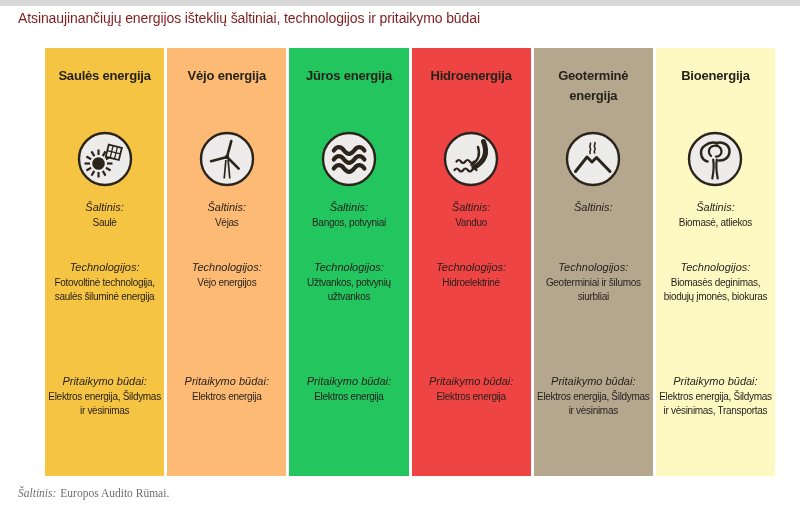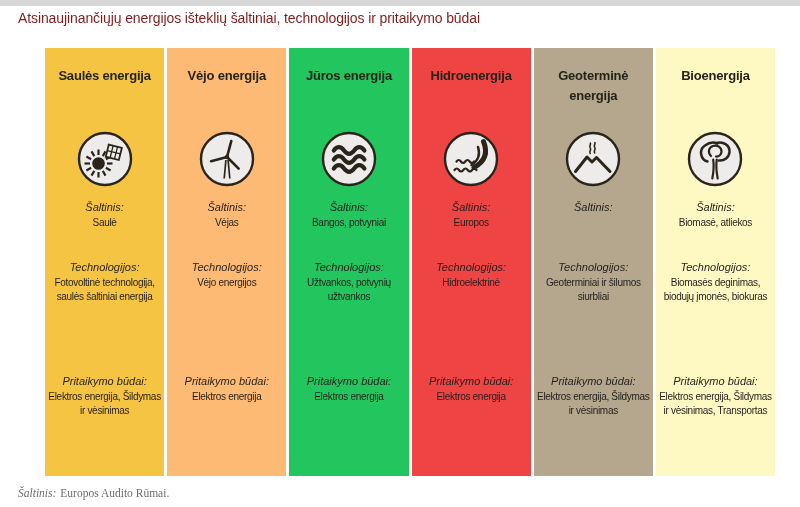--- a/index.html
+++ b/index.html
@@ -82,21 +82,21 @@
           </g>
         </svg>
       </span>
     </div>
     <div class="c-section c-source">
       <div class="c-label">Šaltinis:</div>
       <div class="c-value">Saulė</div>
     </div>
     <div class="c-section c-tech">
       <div class="c-label">Technologijos:</div>
-      <div class="c-value">Fotovoltinė technologija, saulės šaltiniai energija</div>
+      <div class="c-value">Fotovoltinė technologija, saulės šiluminė energija</div>
     </div>
     <div class="c-section c-app">
       <div class="c-label">Pritaikymo būdai:</div>
       <div class="c-value">Elektros energija, Šildymas ir vėsinimas</div>
     </div>
   </div>
 
   <div class="col" style="background-color: #fdba74;">
     <div class="c-header">Vėjo energija</div>
     <div class="c-icon">
@@ -168,21 +168,21 @@
             <path d="M41.5 11.5 c4.5 11 1.5 20 -9.5 26" stroke-width="5"></path>
             <path d="M36 17 c2.5 7.5 0.5 13.5 -6.5 18" stroke-width="2.4"></path>
             <path d="M14.5 31.5 q2.2 -3 4.4 0 q2.2 3 4.4 0 q2.2 -3 4.4 0 q2.2 3 4.4 0" stroke-width="2.2"></path>
             <path d="M12.5 40 q2.2 -3 4.4 0 q2.2 3 4.4 0 q2.2 -3 4.4 0 q2.2 3 4.4 0 q2.2 -3 4.4 0" stroke-width="2.2"></path>
           </g>
         </svg>
       </span>
     </div>
     <div class="c-section c-source">
       <div class="c-label">Šaltinis:</div>
-      <div class="c-value">Europos</div>
+      <div class="c-value">Vanduo</div>
     </div>
     <div class="c-section c-tech">
       <div class="c-label">Technologijos:</div>
       <div class="c-value">Hidroelektrinė</div>
     </div>
     <div class="c-section c-app">
       <div class="c-label">Pritaikymo būdai:</div>
       <div class="c-value">Elektros energija</div>
     </div>
   </div>

